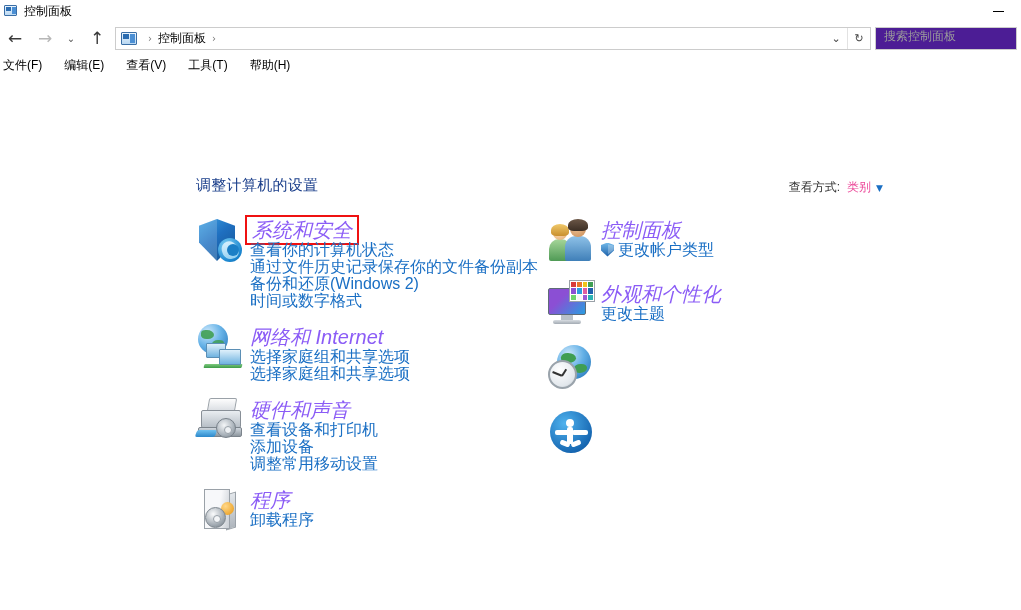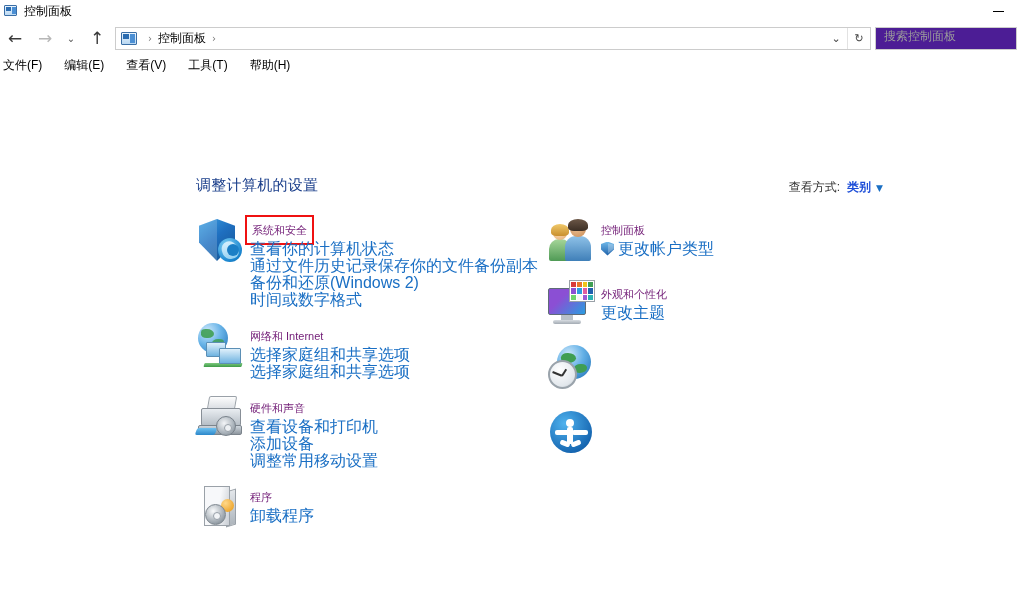--- a/index.html
+++ b/index.html
@@ -196,21 +196,21 @@
   }
   .viewby {
     position: absolute;
     right: 138px; top: 103px;
     font-size: 12px;
     color: #333;
     display: flex; align-items: center;
     white-space: nowrap;
   }
   .viewby .lbl { color: #333; }
-  .viewby .val { color: #1d4ed8; margin-left: 7px; font-weight: bold; }
+  .viewby .val { color: #ec4899; margin-left: 7px; }
   .viewby .cv { color: #1a6fc4; font-size: 9px; margin-left: 5px;
                 font-family: "DejaVu Sans", sans-serif; }
 
   .cols { position: absolute; left: 0; top: 140px; width: 1021px; }
   .col { position: absolute; width: 420px; }
   .col-left  { left: 196px; }
   .col-right { left: 547px; }
 
   .cat {
     position: relative;
@@ -218,25 +218,26 @@
     margin-bottom: 14px;
   }
   .cat-icon {
     width: 50px; height: 50px;
     flex: none;
     position: relative;
     margin-right: 4px;
   }
   .cat-body { padding-top: 4px; }
   .cat-title {
-    font-size: 11px;
-    color: #701a75;
+    font-size: 20px;
+    color: #8b5cf6;
     line-height: 20px;
     display: inline-block;
     white-space: nowrap;
+    font-style: italic;
   }
   .cat.highlighted .cat-title {
     outline: 2px solid #ef1111;
     outline-offset: 3px;
     padding: 0 2px;
   }
   .cat-link {
     font-size: 16px;
     color: #1a6fc4;
     line-height: 17px;

